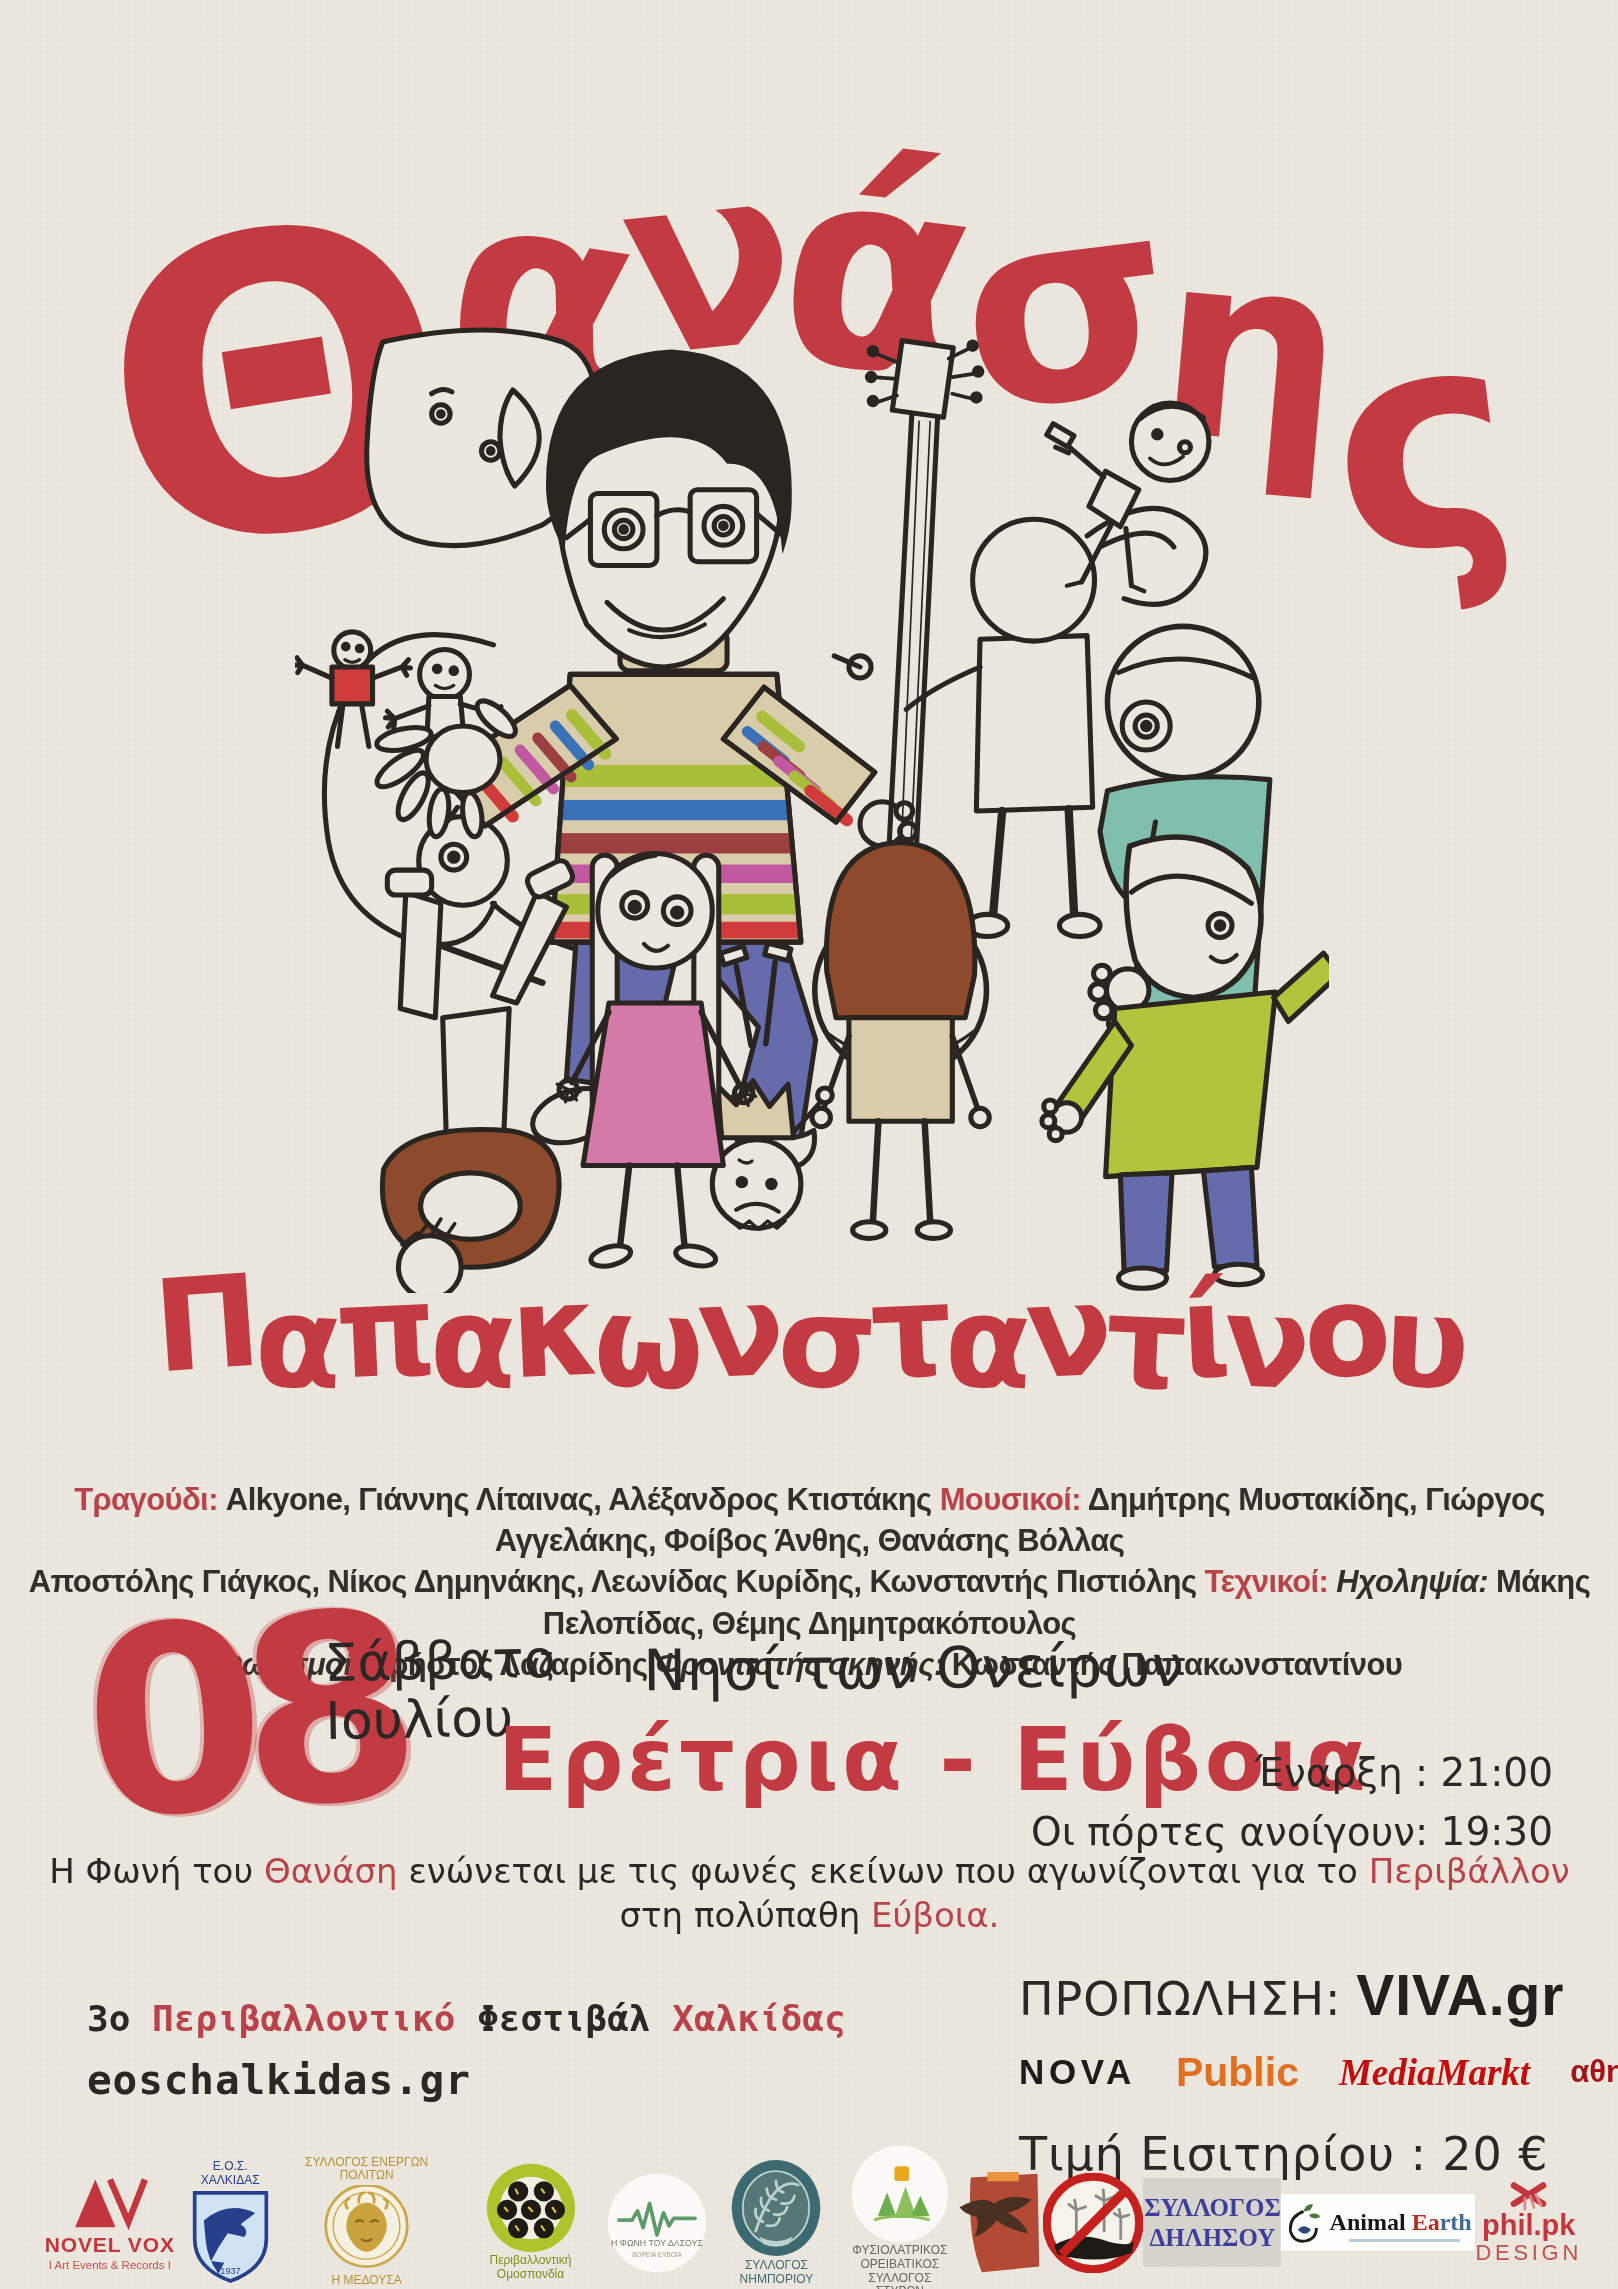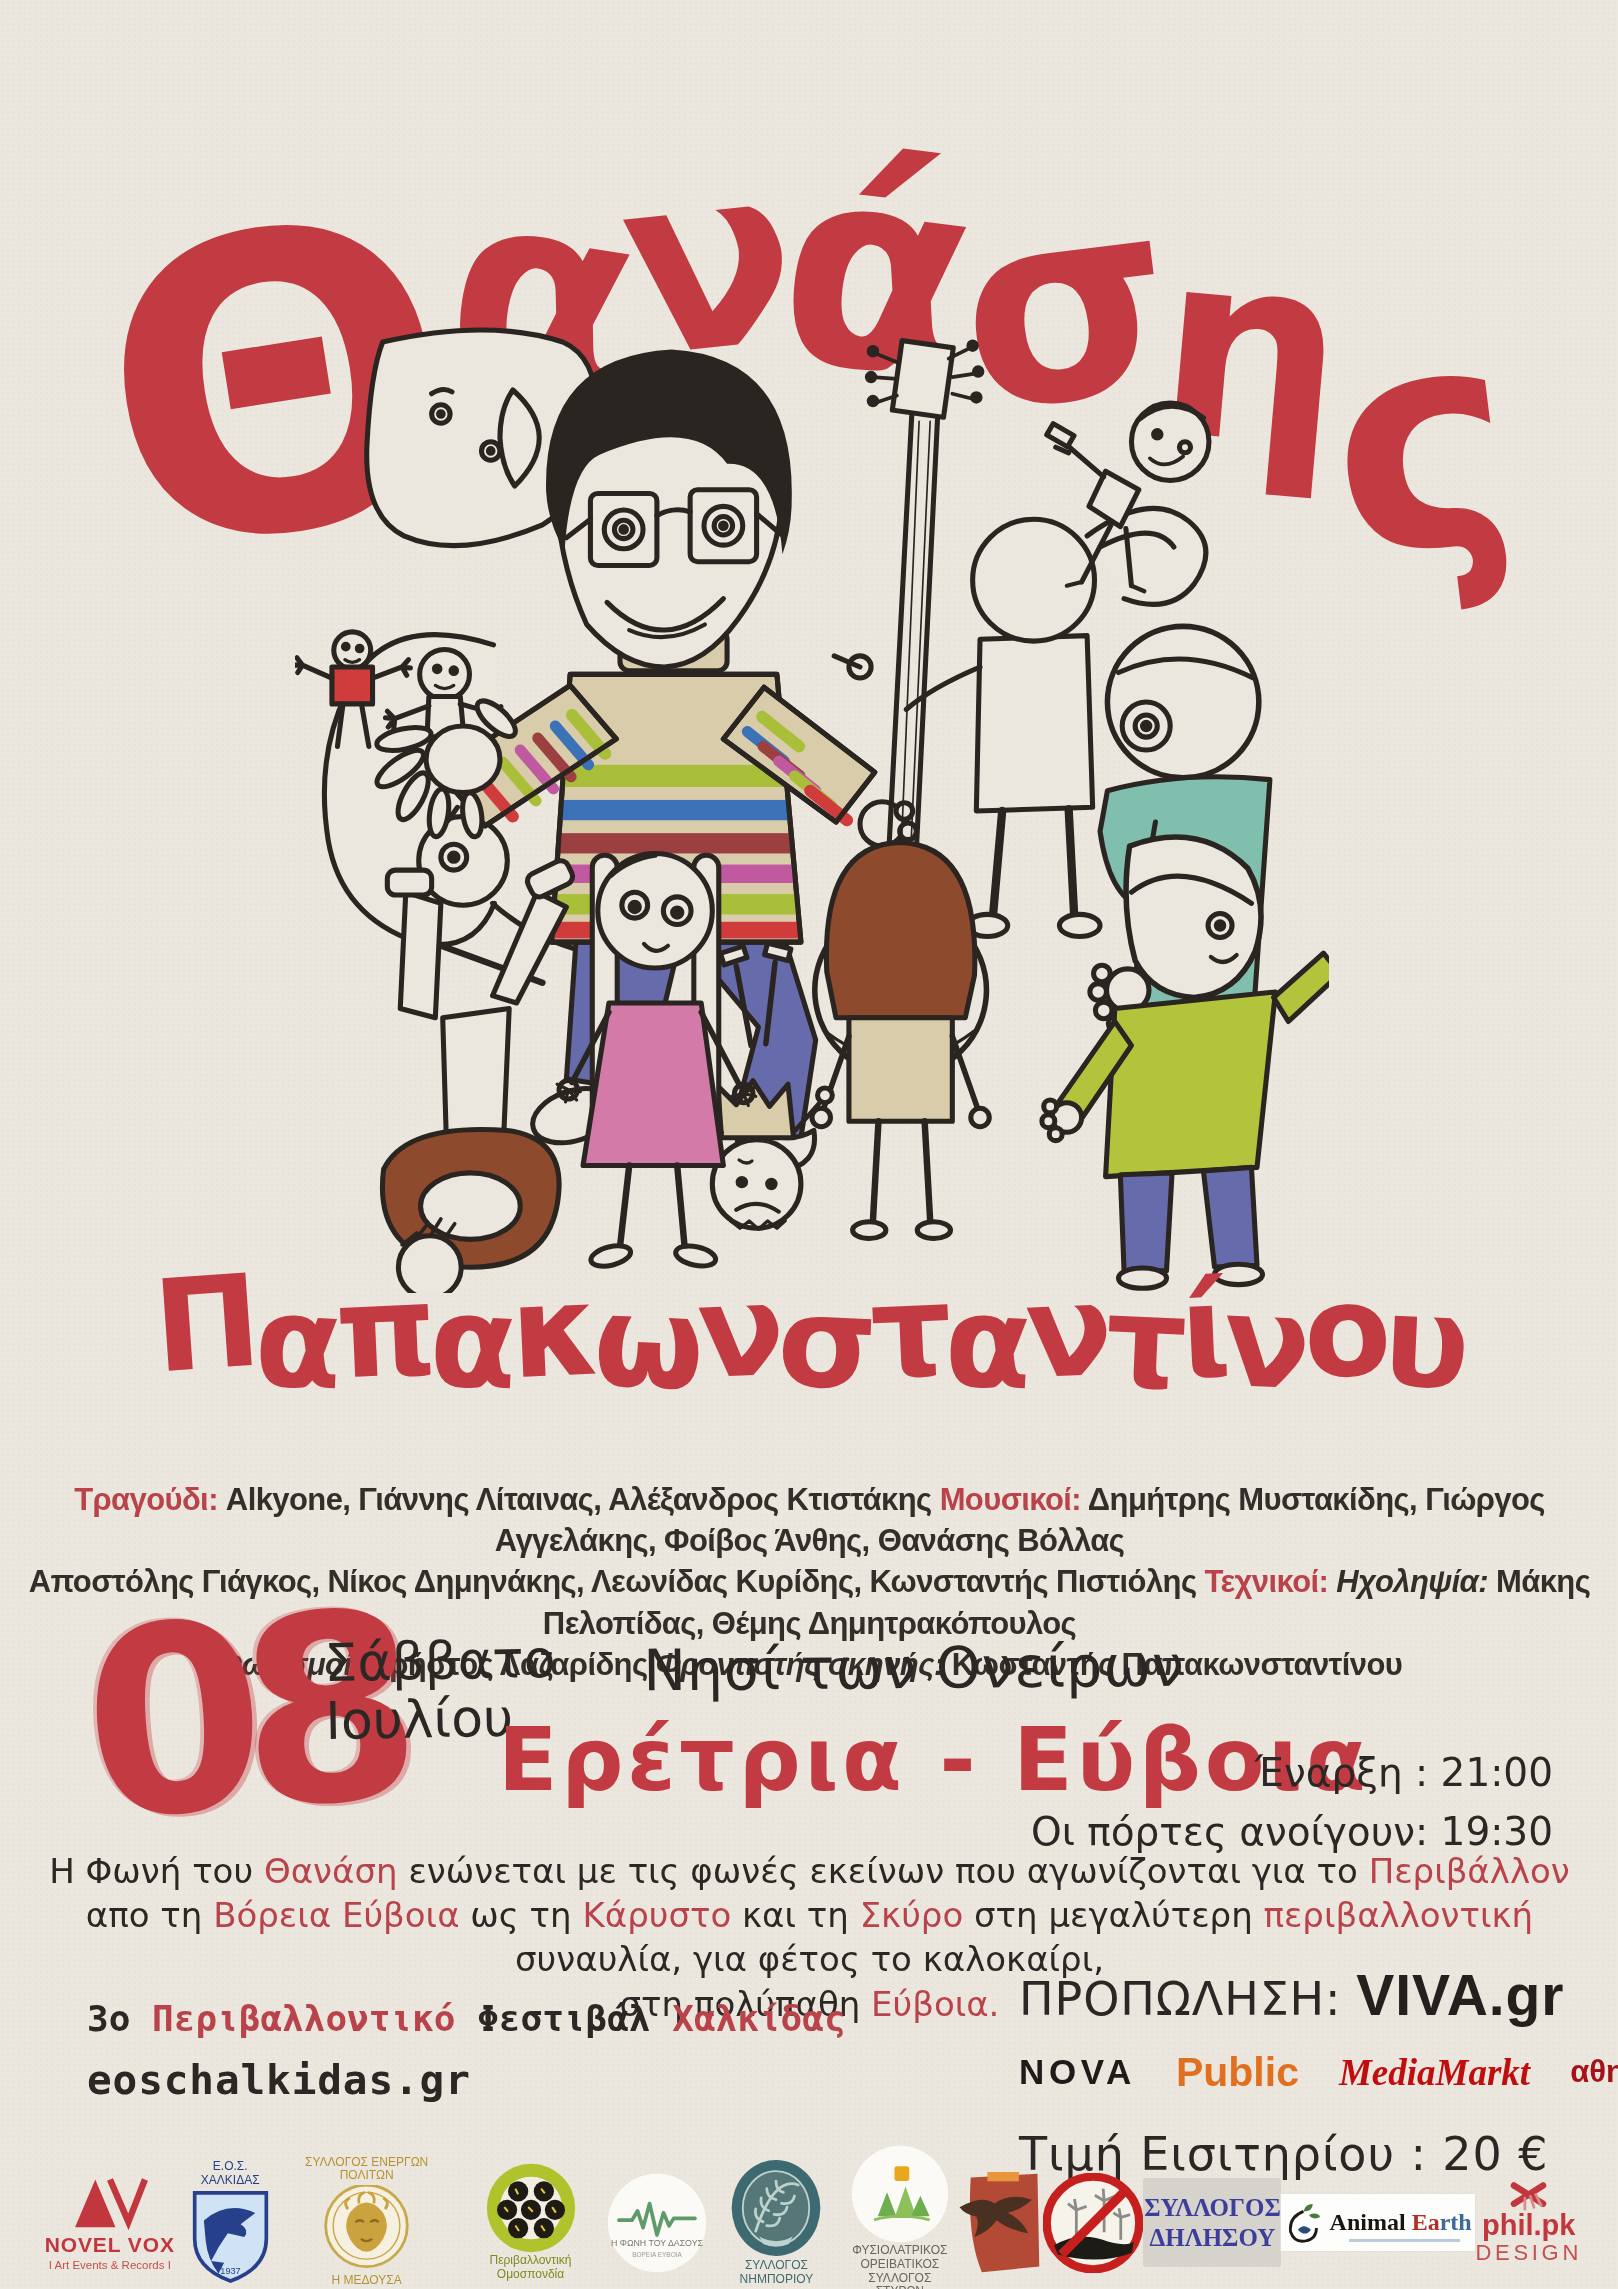--- a/index.html
+++ b/index.html
@@ -422,21 +422,20 @@
   </div>
   <div class="venue">Νησί των Ονείρων</div>
   <div class="location">Ερέτρια - Εύβοια</div>
   <div class="times">
     <div>Έναρξη : 21:00</div>
     <div>Οι πόρτες ανοίγουν: 19:30</div>
   </div>
 
   <div class="message">
     <div><span>Η Φωνή του </span><span class="c-red">Θανάση</span><span> ενώνεται με τις φωνές εκείνων που αγωνίζονται για το </span><span class="c-red">Περιβάλλον</span></div>
-    <div><span>απο τη </span><span class="c-red">Βόρεια Εύβοια</span><span> ως τη </span><span class="c-red">Κάρυστο</span><span> και τη </span><span class="c-red">Σκύρο</span><span> στη μεγαλύτερη </span><span class="c-red">περιβαλλοντική</span><span> συναυλία, για φέτος το καλοκαίρι,</span></div>
     <div><span>στη πολύπαθη </span><span class="c-red">Εύβοια.</span></div>
   </div>
 
   <div class="festival">
     <div><span>3ο </span><span class="c-red">Περιβαλλοντικό</span><span> Φεστιβάλ </span><span class="c-red">Χαλκίδας</span></div>
     <div class="site">eoschalkidas.gr</div>
   </div>
 
   <div class="presale">
     <div class="presale-line">

